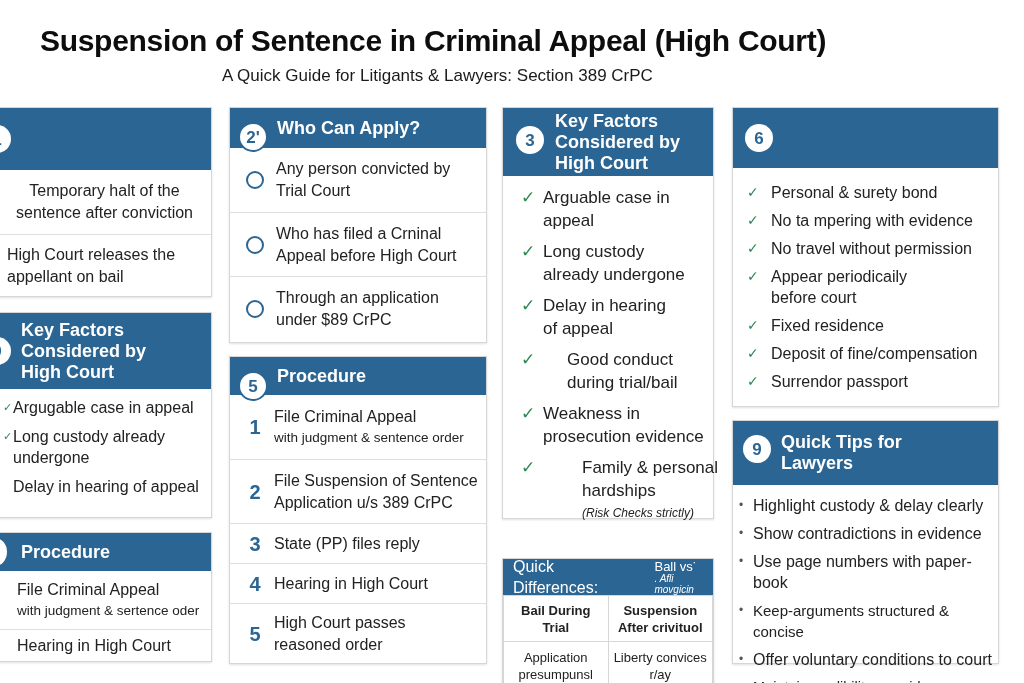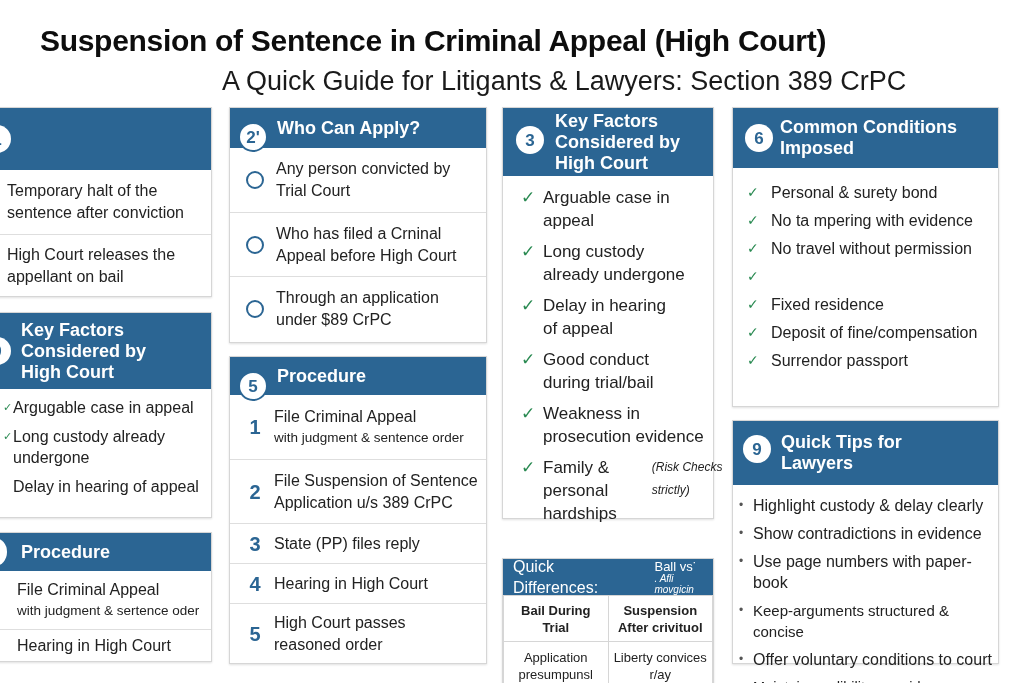--- a/index.html
+++ b/index.html
@@ -1,20 +1,20 @@
 <!DOCTYPE html>
 <html><head>
 <meta charset="utf-8">
 <style>
   * { box-sizing: border-box; margin: 0; padding: 0; }
   html, body { width: 1024px; height: 683px; background: #ffffff; overflow: hidden; }
   body { position: relative; font-family: "Liberation Sans", "DejaVu Sans", sans-serif; color: #1f1f1f; }
 
   .title { position: absolute; left: 40px; top: 24px; font-size: 30px; font-weight: 700; color: #0d0d0d; letter-spacing: -0.3px; white-space: nowrap; }
-  .subtitle { position: absolute; left: 222px; top: 66px; font-size: 27px; color: #1a1a1a; white-space: nowrap; }
+  .subtitle { position: absolute; left: 222px; top: 66px; font-size: 17px; color: #1a1a1a; white-space: nowrap; }
 
   .card { position: absolute; background: #ffffff; border: 1px solid #d6d6d6; box-shadow: 0 1px 2px rgba(0,0,0,0.12); }
   .card-header { position: relative; background: #2b6593; color: #ffffff; font-weight: 700; font-size: 18px; line-height: 21px; display: flex; align-items: center; }
   .badge { position: absolute; width: 26px; height: 26px; border-radius: 50%; background: #ffffff; color: #2b6593; font-weight: 700; font-size: 17px; display: flex; align-items: center; justify-content: center; }
   .badge.outline { border: 2px solid #2b6593; width: 30px; height: 30px; }
 
   .row { border-top: 1px solid #dedede; display: flex; align-items: center; font-size: 16px; line-height: 22px; color: #222; }
   .row:first-child { border-top: none; }
   .small { font-size: 13.5px; line-height: 20px; }
 
@@ -35,21 +35,21 @@
 
 <div class="title">Suspension of Sentence in Criminal Appeal (High Court)</div>
 <div class="subtitle">A Quick Guide for Litigants &amp; Lawyers: Section 389 CrPC</div>
 
 <div class="card" style="left:-4px; top:107px; width:216px; height:190px;">
   <div class="card-header" style="height:62px; padding-left:24px;">
     <span class="badge" style="left:-14px; top:17px; width:28px; height:28px;">1</span>
   </div>
   <div>
     <div class="row" style="height:64px; padding-left:10px;">
-      <span style="width:195px;">Temporary halt of the sentence after conviction</span>
+      <span style="width:195px;text-align:center;">Temporary halt of the sentence after conviction</span>
     </div>
     <div class="row" style="height:62px; padding-left:10px;">
       <span style="width:180px;">High Court releases the appellant on bail</span>
     </div>
   </div>
 </div>
 
 <div class="card" style="left:-4px; top:312px; width:216px; height:206px;">
   <div class="card-header" style="height:76px; padding-left:24px;">
     <span class="badge" style="left:-14px; top:24px; width:28px; height:28px;">9</span>
@@ -153,29 +153,29 @@
     <div class="list-item" style="margin-bottom:8px; font-size:17px; line-height:23px;">
       <span class="check-icon">✓</span>
       <span style="width:160px;">Long custody already undergone</span>
     </div>
     <div class="list-item" style="margin-bottom:8px; font-size:17px; line-height:23px;">
       <span class="check-icon">✓</span>
       <span style="width:140px;">Delay in hearing of appeal</span>
     </div>
     <div class="list-item" style="margin-bottom:8px; font-size:17px; line-height:23px;">
       <span class="check-icon">✓</span>
-      <span style="width:140px;">Good conduct during trial/bail</span>
+      <span style="width:140px;margin-left:24px;">Good conduct during trial/bail</span>
     </div>
     <div class="list-item" style="margin-bottom:8px; font-size:17px; line-height:23px;">
       <span class="check-icon">✓</span>
       <span style="width:165px;">Weakness in prosecution evidence</span>
     </div>
     <div class="list-item" style="font-size:17px; line-height:23px;">
       <span class="check-icon">✓</span>
-      <div style="display:flex; flex-direction:row;">
+      <div style="display:flex; flex-direction:column;margin-left:39px;">
         <span style="width:150px;">Family &amp; personal hardships</span>
         <span style="font-size:12px;font-style:italic;">(Risk Checks strictly)</span>
       </div>
     </div>
   </div>
 </div>
 
 <div class="card" style="left:502px; top:558px; width:212px; height:129px;">
   <div class="card-header" style="height:36px; padding-left:10px; font-weight:400; font-size:16px;">
     <span>Quick Differences:</span>
@@ -194,37 +194,37 @@
       <td>Application presumpunsl</td>
       <td>Liberty convices r/ay</td>
     </tr>
   </tbody>
     </table>
 </div>
 
 <div class="card" style="left:732px; top:107px; width:267px; height:300px;">
   <div class="card-header" style="height:60px; padding-left:47px;">
     <span class="badge" style="left:12px; top:16px; width:28px; height:28px;">6</span>
-    <span style="width:200px;">Common Conditions Imposed</span>
   </div>
   <div style="padding:14px 4px 0 14px;">
     <div class="list-item" style="margin-bottom:7px;">
       <span class="check-icon" style="width:24px; font-size:14px;">✓</span>
       <span>Personal &amp; surety bond</span>
     </div>
     <div class="list-item" style="margin-bottom:7px;">
       <span class="check-icon" style="width:24px; font-size:14px;">✓</span>
       <span>No ta mpering with evidence</span>
     </div>
     <div class="list-item" style="margin-bottom:7px;">
       <span class="check-icon" style="width:24px; font-size:14px;">✓</span>
       <span>No travel without permission</span>
     </div>
     <div class="list-item" style="margin-bottom:7px;">
       <span class="check-icon" style="width:24px; font-size:14px;">✓</span>
+      <span style="width:150px;">Appear periodicaily before court</span>
     </div>
     <div class="list-item" style="margin-bottom:7px;">
       <span class="check-icon" style="width:24px; font-size:14px;">✓</span>
       <span>Fixed residence</span>
     </div>
     <div class="list-item" style="margin-bottom:7px;">
       <span class="check-icon" style="width:24px; font-size:14px;">✓</span>
       <span>Deposit of fine/compensation</span>
     </div>
     <div class="list-item">

